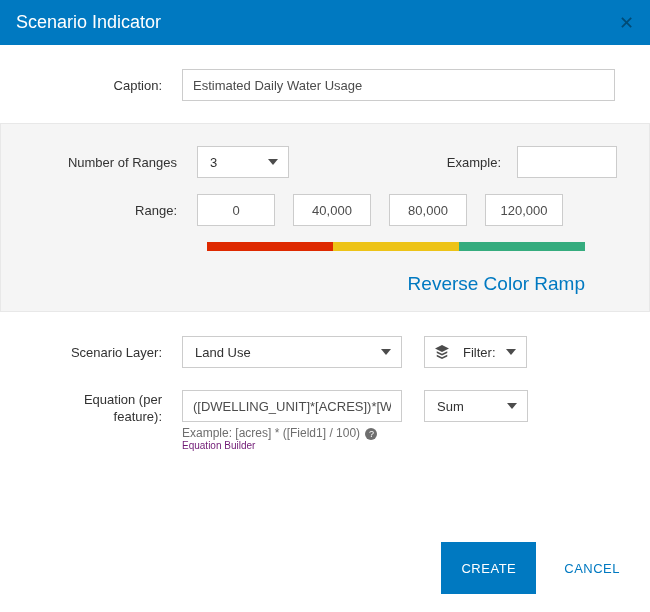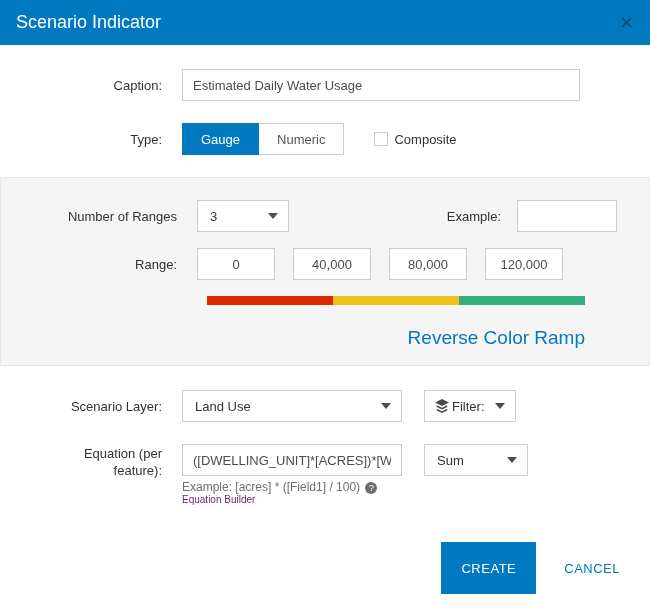--- a/index.html
+++ b/index.html
@@ -59,21 +59,21 @@
   }
   input[type=text] {
     border: 1px solid #cccccc;
     height: 32px;
     padding: 0 10px;
     font-size: 13px;
     color: #4c4c4c;
     background: #ffffff;
     outline: none;
   }
-  .caption-input { width: 398px; }
+  .caption-input { width: 433px; }
   .btn-group { display: flex; }
   .tog-btn {
     height: 32px;
     padding: 0 18px;
     border: 1px solid #cccccc;
     background: #ffffff;
     color: #555555;
     cursor: pointer;
     font-size: 13px;
     display: flex;
@@ -163,21 +163,21 @@
     display: inline-flex;
     align-items: center;
     border: 1px solid #cccccc;
     background: #ffffff;
     height: 32px;
     padding: 0 30px 0 10px;
     cursor: pointer;
     margin-left: 22px;
     font-size: 13px;
     color: #323232;
-    gap: 3px;
+    gap: 14px;
   }
   .filter-btn svg { width: 14px; height: 14px; fill: #4c4c4c; }
   .eq-input { width: 220px; }
   .agg-select { width: 104px; margin-left: 22px; }
   .help-text {
     font-size: 12px;
     color: #6e6e6e;
     margin-top: 4px;
   }
   .help-text .qicon {
@@ -231,31 +231,20 @@
   <span class="close-x">✕</span>
 </div>
 
 <div class="body">
 
   <div class="row">
     <div class="label">Caption:</div>
     <input type="text" class="caption-input" value="Estimated Daily Water Usage" style="">
   </div>
 
-  <div class="row">
-    <div class="label">Type:</div>
-    <div class="btn-group">
-      <div class="tog-btn active">Gauge</div>
-      <div class="tog-btn">Numeric</div>
-    </div>
-    <div class="checkbox-wrap">
-      <span class="chk"></span>
-      <span>Composite</span>
-    </div>
-  </div>
 
   <div class="panel">
     <div class="row">
       <div class="label indent">Number of Ranges</div>
       <div class="select" style="width:92px">
         <span>3</span>
         <span class="caret"></span>
       </div>
       <div style="flex:1"></div>
       <div class="target-label">Example:</div>

